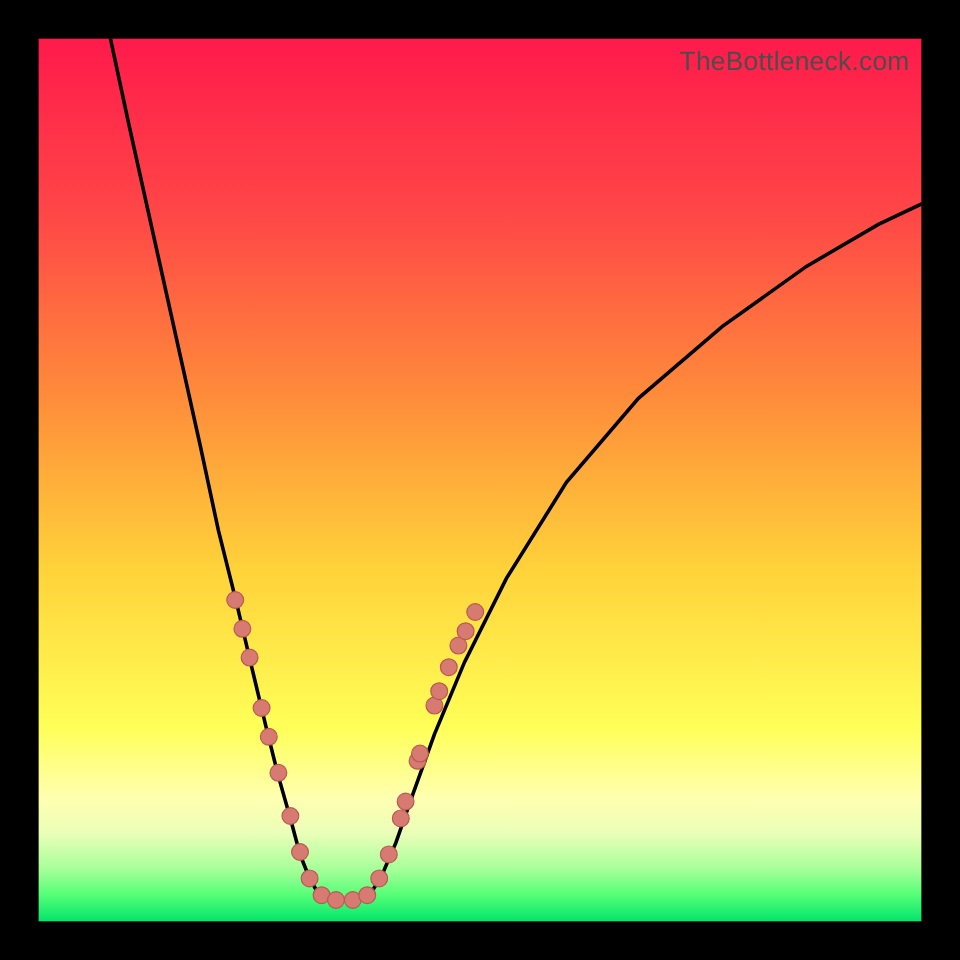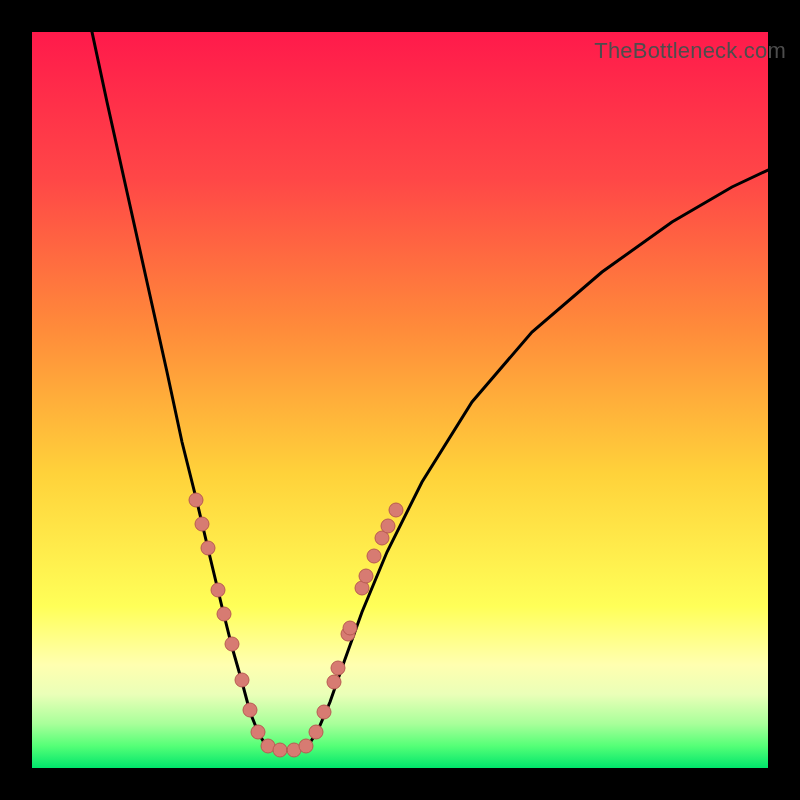--- a/index.html
+++ b/index.html
@@ -11,21 +11,20 @@
     font-family: Arial, Helvetica, sans-serif;
     overflow: hidden;
   }
   .frame {
     position: absolute;
     left: 32px;
     top: 32px;
     width: 736px;
     height: 736px;
     background: #000;
-    padding-left: 28px;
   }
   .gradient {
     position: absolute;
     left: 0;
     top: 0;
     width: 736px;
     height: 736px;
   }
   .watermark {
     position: absolute;

